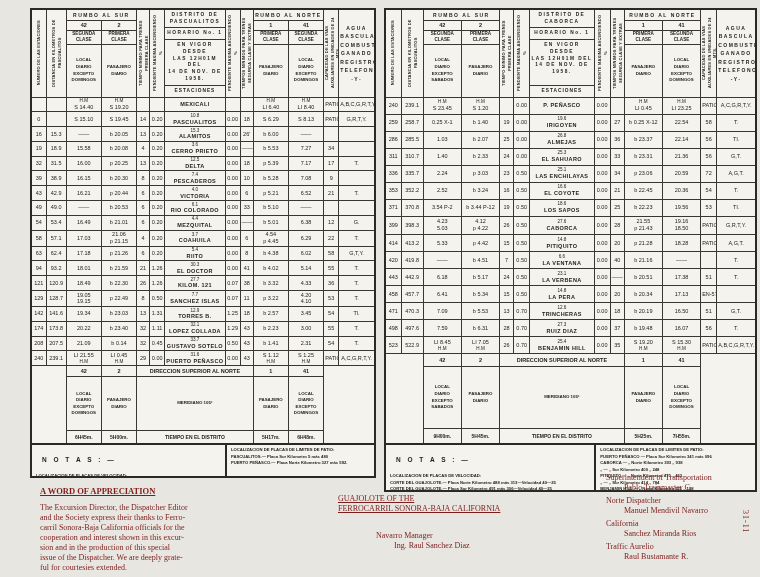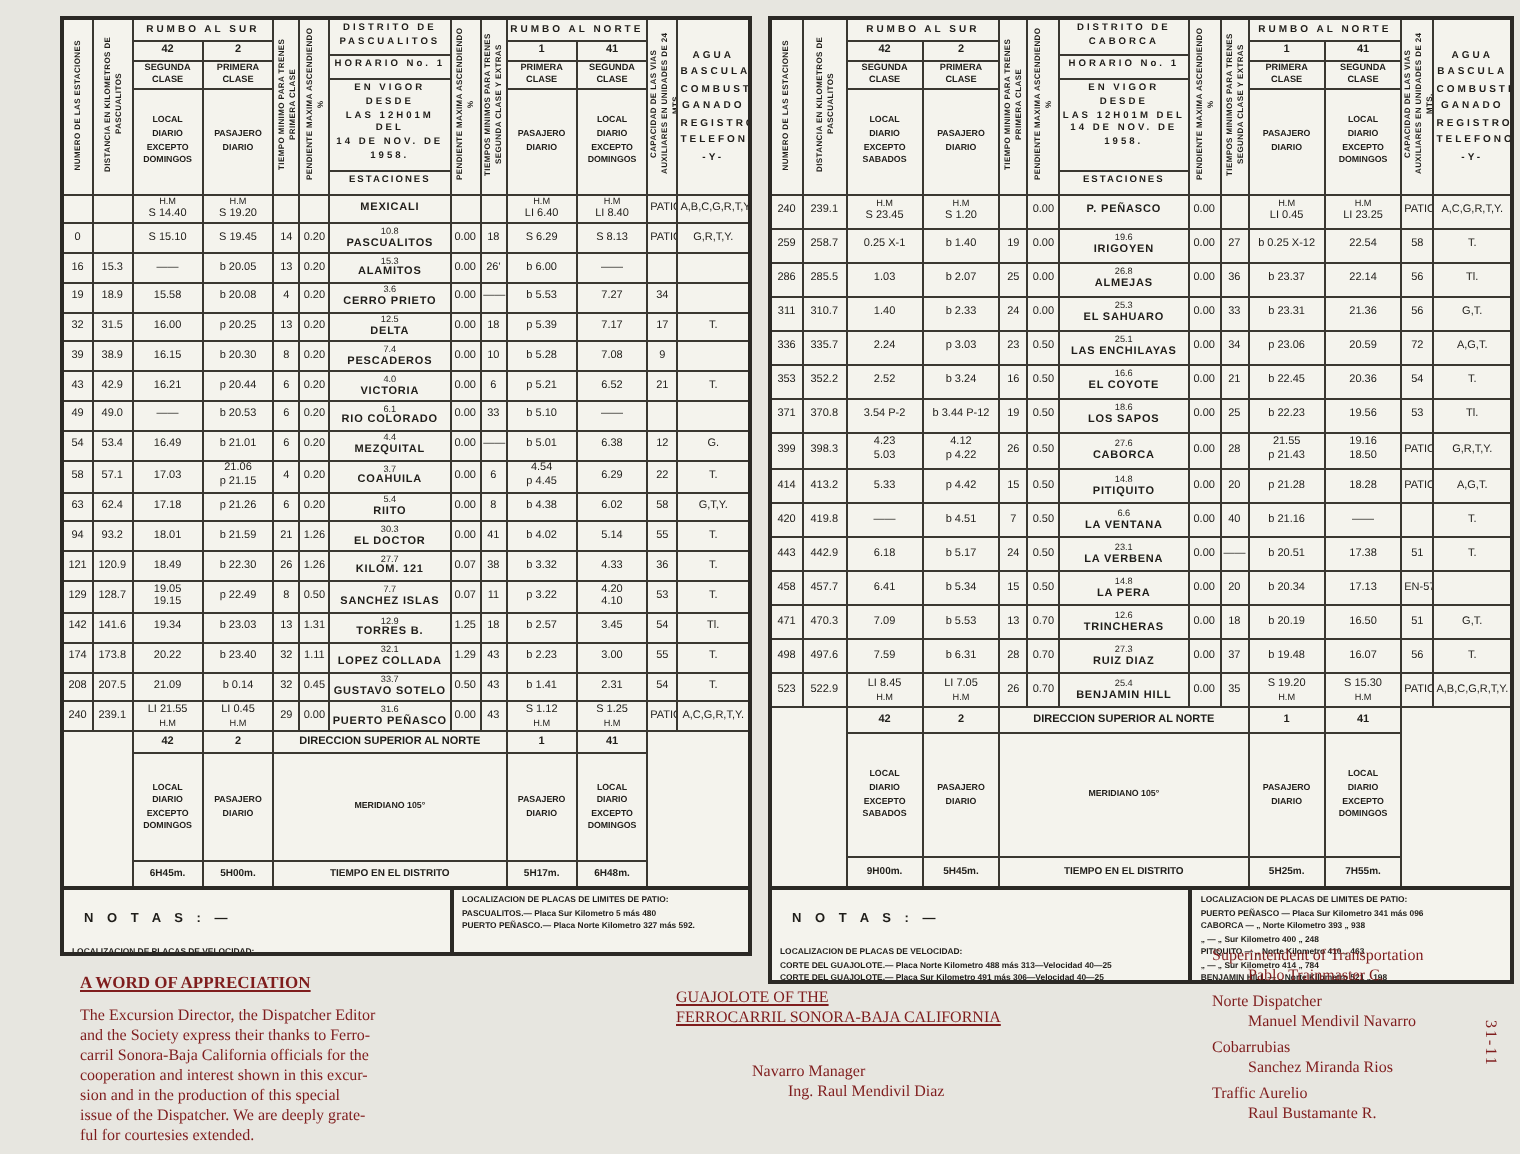--- a/index.html
+++ b/index.html
@@ -1739,27 +1739,27 @@
 cooperation and interest shown in this excur-
 sion and in the production of this special
 issue of the Dispatcher. We are deeply grate-
 ful for courtesies extended.</p>
 </div>
 
 <div id="officials" class="typew">
   <div class="u">GUAJOLOTE OF THE</div>
   <div class="u">FERROCARRIL SONORA-BAJA CALIFORNIA</div>
   <div class="role">Navarro Manager</div>
-  <div class="name">Ing. Raul Mendivil Diaz</div>
+  <div class="name">Ing. Raul Sanchez Diaz</div>
 </div>
 
 <div id="roster" class="typew">
   <div>Superintendent of Transportation</div>
   <div class="name">Pablo Trainmaster C.</div>
   <div>Norte Dispatcher</div>
   <div class="name">Manuel Mendivil Navarro</div>
-  <div>Cobarrubias</div>
+  <div>California</div>
   <div class="name">Sanchez Miranda Rios</div>
   <div>Traffic Aurelio</div>
   <div class="name">Raul Bustamante R.</div>
 </div>
 
 <div id="pageno" class="typew">31-11</div>
 
 </body></html>

